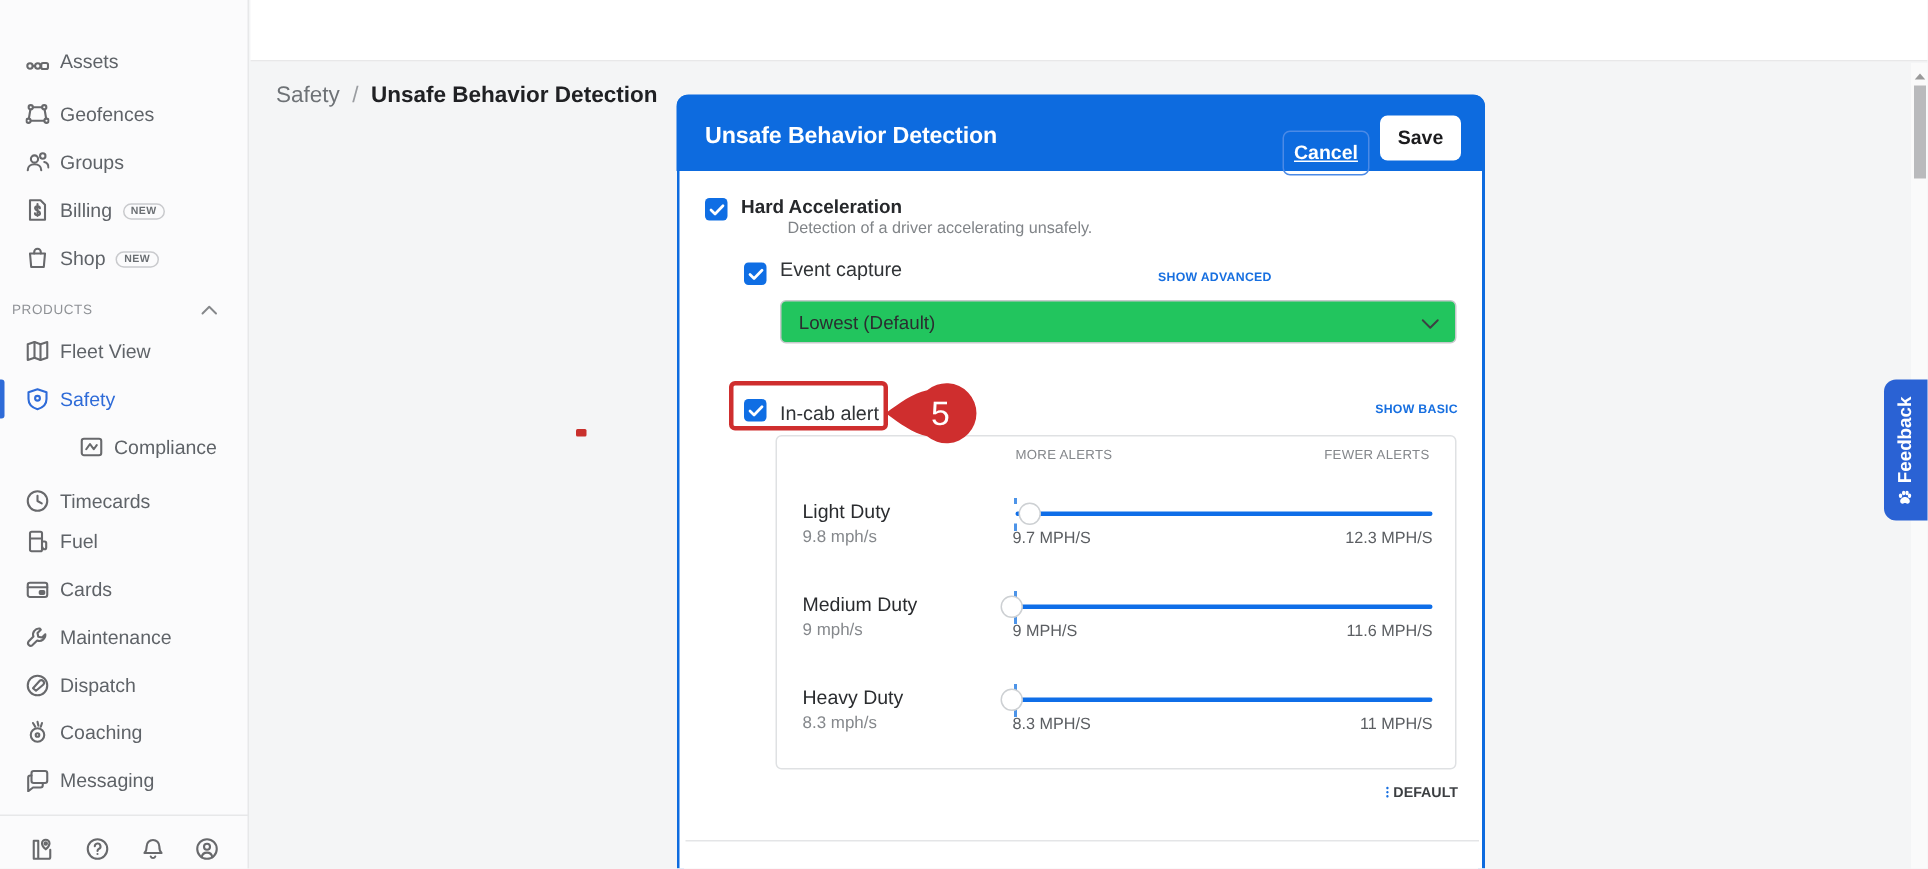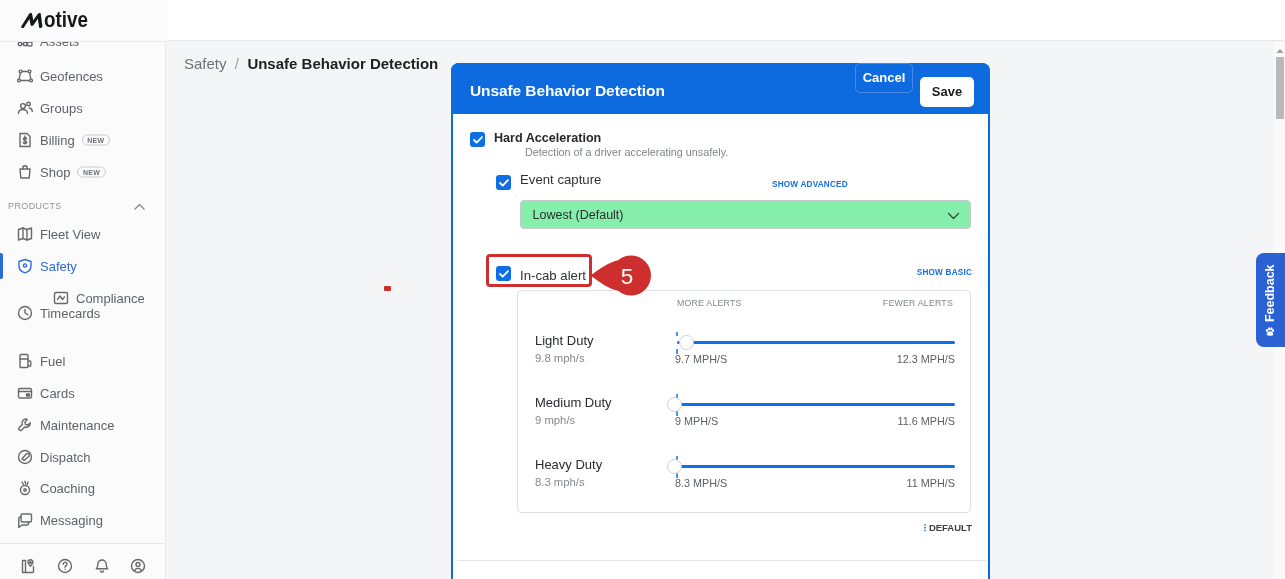--- a/index.html
+++ b/index.html
@@ -24,28 +24,20 @@
 </head>
 <body>
 
 <div class="abs" style="left:167px; top:42px; width:1118px; height:537px; background:#f4f5f6;"></div>
 
 <div id="topbar">
   <div class="abs" style="left:17px; top:11px; font-size:15px; color:#6e7276;margin-top:44px;">Safety&nbsp; <span style="color:#9a9da1;">/</span>&nbsp; <span style="color:#202124; font-weight:bold;">Unsafe Behavior Detection</span></div>
 </div>
 
 <div id="sidebar">
-  <div id="logo">
-    <svg width="70" height="22" viewBox="0 0 70 22" style="position:absolute;left:20px;top:6px;">
-      <g transform="skewX(-14)" transform-origin="0 21">
-        <path d="M2.8 20.5 L7.3 8.6 L11.5 18.2 L16 8.6 L20.6 20.5" stroke="#17181a" stroke-width="3.3" fill="none" stroke-linecap="round" stroke-linejoin="round"></path>
-      </g>
-      <text x="24" y="21" textLength="44" font-family="Liberation Sans" font-weight="bold" font-size="22" fill="#17181a" lengthAdjust="spacingAndGlyphs">otive</text>
-    </svg>
-  </div>
   <div id="nav">
       <div class="navitem" style="top:25px;">
         <svg class="micon" style="position:absolute;left:17px;top:8px;" width="16" height="16" viewBox="0 0 16 16">
           <circle cx="3" cy="11" r="1.8"></circle>
           <circle cx="8.2" cy="11" r="1.8"></circle>
           <rect x="10.5" y="9" width="4.5" height="4" rx="1.2"></rect>
           <path d="M4.8 11 h1.6"></path>
         </svg>
         <span class="lbl">Assets</span>
       </div>
@@ -97,21 +89,21 @@
         </svg>
         <span class="lbl">Safety</span>
       </div>
       <div class="navitem" style="top:281.5px;margin-left:36px;">
         <svg class="micon" style="position:absolute;left:17px;top:8px;" width="16" height="16" viewBox="0 0 16 16">
           <rect x="1.5" y="2.5" width="13" height="11" rx="1.5"></rect>
           <path d="M4.5 9.5 L7 6 L9.5 9.5 L11.5 6.8"></path>
         </svg>
         <span class="lbl">Compliance</span>
       </div>
-      <div class="navitem" style="top:297px;">
+      <div class="navitem" style="top:318px;">
         <svg class="micon" style="position:absolute;left:17px;top:8px;" width="16" height="16" viewBox="0 0 16 16">
           <circle cx="8" cy="8" r="6.5"></circle>
           <path d="M8 4.5 V8 L10.8 9.6"></path>
         </svg>
         <span class="lbl">Timecards</span>
       </div>
       <div class="navitem" style="top:345px;">
         <svg class="micon" style="position:absolute;left:17px;top:8px;" width="16" height="16" viewBox="0 0 16 16">
           <rect x="3" y="1.5" width="8" height="13" rx="1"></rect>
           <path d="M3 6 h8 M11 8 h1.8 a1 1 0 0 1 1 1 v3 a1.2 1.2 0 0 1-2.4 0"></path>
@@ -182,42 +174,42 @@
         <circle cx="8" cy="8" r="6.5"></circle>
         <circle cx="8" cy="6.5" r="2"></circle>
         <path d="M4.5 13.4 c.3-2 1.7-3 3.5-3 s3.2 1 3.5 3"></path>
       </svg>
     </div>
 </div>
 
 <div id="modal">
   <div id="mheader">
     <div class="abs" style="left:19px; top:19px; color:#fff; font-size:15.5px; font-weight:bold; letter-spacing:-0.1px;">Unsafe Behavior Detection</div>
-    <div class="abs" style="left:404px; top:0; width:58px; height:30px; border:1px solid #4b8ae6; border-radius:5px; color:#fff; font-size:13px; font-weight:bold; text-align:center; line-height:28px;">Cancel</div>
+    <div class="abs" style="left:404px; top:24px; width:58px; height:30px; border:1px solid #4b8ae6; border-radius:5px; color:#fff; font-size:13px; font-weight:bold; text-align:center; line-height:28px;text-decoration:underline;">Cancel</div>
     <div class="abs" style="left:469px; top:14px; width:54px; height:30px; background:#fff; border-radius:5px; color:#1b1b1d; font-size:13px; font-weight:bold; text-align:center; line-height:30px;">Save</div>
   </div>
   <div id="mbody" class="abs" style="left:0; top:49px; width:535px; height:465px;">
 
     <div class="cb" style="left:17px; top:18px;">
         <svg width="12" height="12" viewBox="0 0 12 12">
           <path d="M2 6 L4.7 8.7 L10 3.2" stroke="#fff" stroke-width="1.8" fill="none" stroke-linecap="round" stroke-linejoin="round"></path>
         </svg>
       </div>
     <div class="abs" style="left:41px; top:16.5px; font-size:12.6px; font-weight:bold; color:#26282b;">Hard Acceleration</div>
     <div class="abs" style="left:41px; top:31.5px; font-size:10.8px; color:#808488;margin-left:31px;">Detection of a driver accelerating unsafely.</div>
 
     <div class="cb" style="left:43px; top:61px;">
         <svg width="12" height="12" viewBox="0 0 12 12">
           <path d="M2 6 L4.7 8.7 L10 3.2" stroke="#fff" stroke-width="1.8" fill="none" stroke-linecap="round" stroke-linejoin="round"></path>
         </svg>
       </div>
     <div class="abs" style="left:67px; top:58px; font-size:13.2px; color:#303336;">Event capture</div>
     <div class="abs link" style="left:319px; top:66px; width:200px; white-space:nowrap;">SHOW ADVANCED</div>
 
-    <div class="abs" style="left:67px; top:86px; width:451px; height:29px; border:1px solid #c7c9cc; border-radius:4px; background:#86efac;">
+    <div class="abs" style="left:67px; top:86px; width:451px; height:29px; border:1px solid #c7c9cc; border-radius:4px; background:#22c55e;">
       <div class="abs" style="left:11.5px; top:7px; font-size:12.5px; color:#2b2d30;">Lowest (Default)</div>
       <svg class="abs" style="right:10px; top:11px;" width="13" height="8" viewBox="0 0 12 8">
           <path d="M1 1.5 L6 6.5 L11 1.5" stroke="#3c4043" stroke-width="1.3" fill="none" stroke-linecap="round" stroke-linejoin="round"></path>
         </svg>
     </div>
 
     <div class="abs" style="left:33px; top:140px; width:106px; height:33px; border:3px solid #cf2e2e; border-radius:4px;"></div>
     <div class="cb" style="left:43px; top:152px;">
         <svg width="12" height="12" viewBox="0 0 12 12">
           <path d="M2 6 L4.7 8.7 L10 3.2" stroke="#fff" stroke-width="1.8" fill="none" stroke-linecap="round" stroke-linejoin="round"></path>

